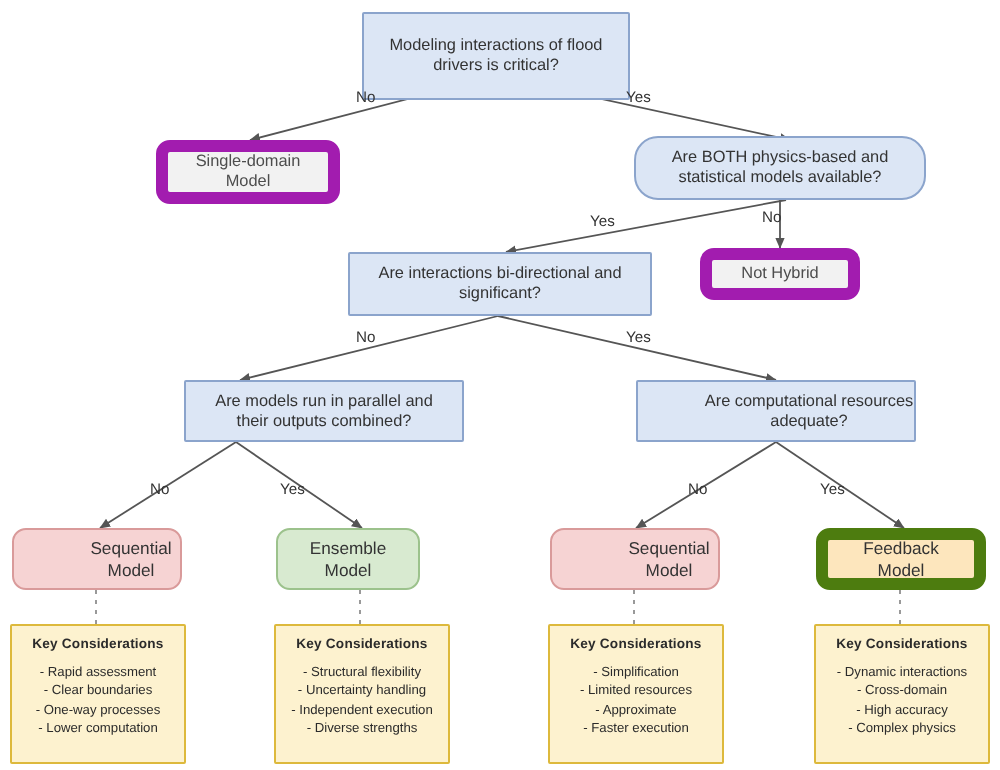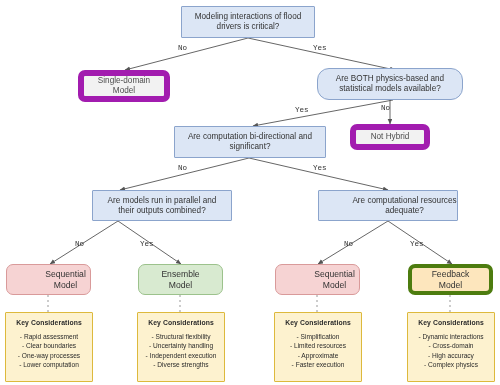--- a/index.html
+++ b/index.html
@@ -64,21 +64,21 @@
     background: #f6d3d3;
     border: 1px solid #d99a9a;
     padding-left: 34px;
   }
   .outcome-green {
     background: #d8ead0;
     border: 1px solid #9cc28c;
   }
   .outcome-orange {
     background: #fde6bd;
-    border: 4px solid #4d7c0f;
+    border: 6px solid #4d7c0f;
   }
   .note {
     position: absolute;
     box-sizing: border-box;
     background: #fdf2cf;
     border: 1px solid #ddb93c;
     border-radius: 1px;
     padding: 6px 3px 5px 3px;
     z-index: 2;
     text-align: center;
@@ -95,21 +95,20 @@
     color: #2b2b2b;
     line-height: 1.42;
     white-space: pre-line;
   }
   .edge-label {
     position: absolute;
     font-size: 7.6px;
     color: #333333;
     z-index: 3;
     background: transparent;
-    font-family: Liberation Mono, monospace;
   }
   svg line, svg path { shape-rendering: geometricPrecision; }
 </style>
 </head>
 <body>
 
 <div id="canvas">
 
   <svg id="edges" viewBox="0 0 500 385">
     <defs>
@@ -140,60 +139,60 @@
       <line x1="388" y1="221" x2="452" y2="264" marker-end="url(#arrow)"></line>
     </g>
     <g stroke="#999999" stroke-width="1" stroke-dasharray="2,3" fill="none">
       <line x1="48" y1="295" x2="48" y2="312"></line>
       <line x1="180" y1="295" x2="180" y2="312"></line>
       <line x1="317" y1="295" x2="317" y2="312"></line>
       <line x1="450" y1="295" x2="450" y2="312"></line>
     </g>
   </svg>
 
-  <div class="node decision" style="left:181px; top:6px; width:134px; height:32px;">
+  <div class="node decision" style="left:181px; top:6px; width:134px; height:44px;">
     <span>Modeling interactions of flood
 drivers is critical?</span>
   </div>
 
   <div class="node terminal" style="left:78px; top:70px; width:92px; height:32px;">
     <span>Single-domain
 Model</span>
   </div>
 
   <div class="node decision" style="left:317px; top:68px; width:146px; height:32px;border-radius:12px;">
     <span>Are BOTH physics-based and
 statistical models available?</span>
   </div>
 
   <div class="node terminal" style="left:350px; top:124px; width:80px; height:26px;">
     <span>Not Hybrid</span>
   </div>
 
   <div class="node decision" style="left:174px; top:126px; width:152px; height:32px;">
-    <span>Are computation bi-directional and
+    <span>Are interactions bi-directional and
 significant?</span>
   </div>
 
   <div class="node decision" style="left:48px; top:190px; width:140px; height:31px;margin-left:44px;">
     <span>Are models run in parallel and
 their outputs combined?</span>
   </div>
 
   <div class="node decision" style="left:318px; top:190px; width:140px; height:31px;padding-left:33px;">
     <span>Are computational resources
 adequate?</span>
   </div>
 
   <div class="node outcome outcome-pink" style="left:6px; top:264px; width:85px; height:31px;">
     <span>Sequential
 Model</span>
   </div>
 
-  <div class="node outcome outcome-green" style="left:138px; top:264px; width:85px; height:31px;">
+  <div class="node outcome outcome-green" style="left:138px; top:264px; width:72px; height:31px;">
     <span>Ensemble
 Model</span>
   </div>
 
   <div class="node outcome outcome-pink" style="left:275px; top:264px; width:85px; height:31px;">
     <span>Sequential
 Model</span>
   </div>
 
   <div class="node outcome outcome-orange" style="left:408px; top:264px; width:85px; height:31px;">

